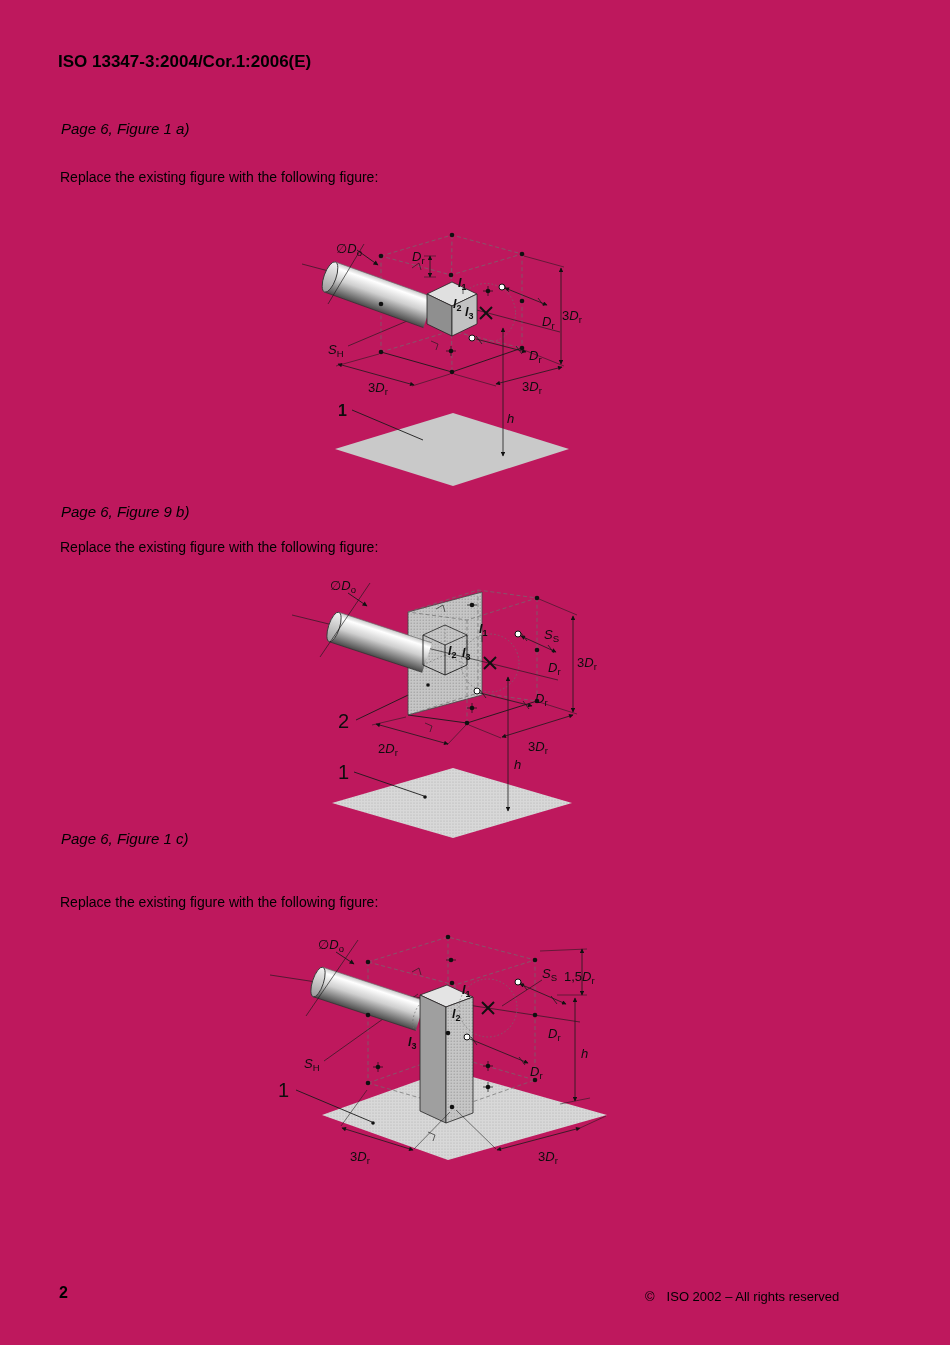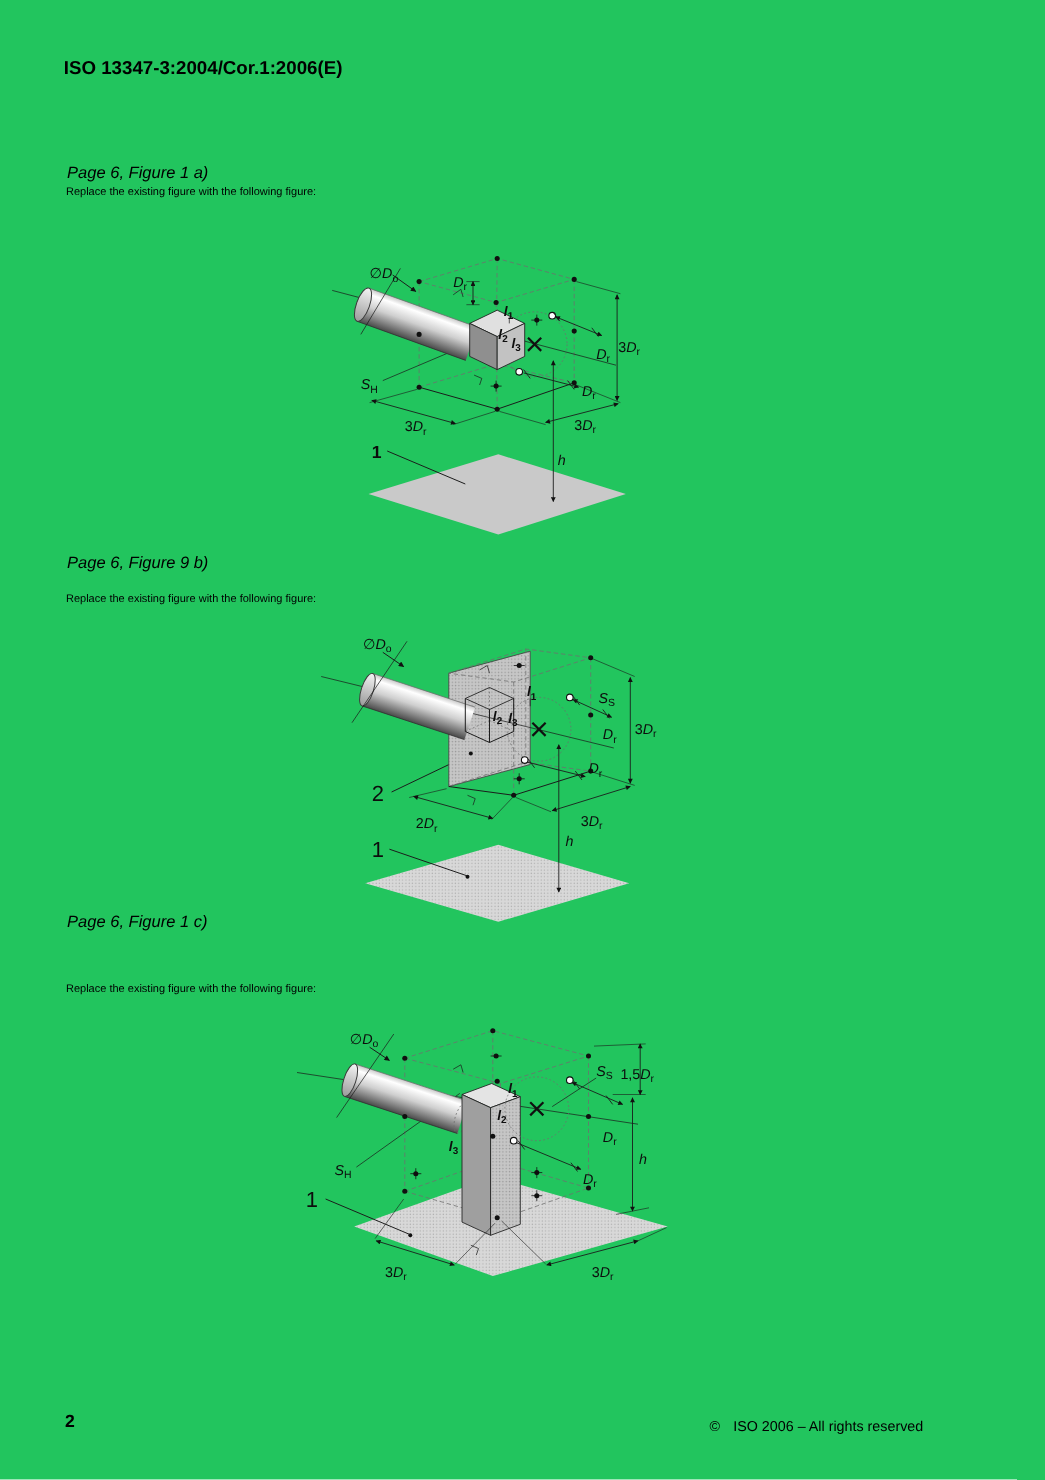--- a/index.html
+++ b/index.html
@@ -1,22 +1,22 @@
 <!DOCTYPE html>
 <html><head>
 <meta charset="utf-8">
 <style>
   html,body{margin:0;padding:0;background:#ffffff;}
-  .page{position:relative;width:950px;height:1345px;background:#22c55e;overflow:hidden;
+  .page{position:relative;width:950px;height:1345px;background:#be185d;overflow:hidden;
         font-family:"Liberation Sans","DejaVu Sans",sans-serif;color:#000;}
   .t{position:absolute;white-space:nowrap;}
   .header-title{left:58px;top:52px;font-size:17px;font-weight:700;}
   .caption{font-size:15px;font-style:italic;}
-  .instruction{font-size:10px;}
-  .cap-a{left:61px;top:149px;} .ins-a{left:60px;top:169px;}
+  .instruction{font-size:14px;}
+  .cap-a{left:61px;top:120px;} .ins-a{left:60px;top:169px;}
   .cap-b{left:61px;top:503px;} .ins-b{left:60px;top:539px;}
   .cap-c{left:61px;top:830px;} .ins-c{left:60px;top:894px;}
   .footer-page{left:59px;top:1284px;font-size:16px;font-weight:700;}
   .footer-copy{left:645px;top:1289px;font-size:13px;}
   .footer-copy .gap{display:inline-block;width:12px;}
   svg.fig{position:absolute;}
 
   
   .ln{stroke:#1a1a1a;stroke-width:0.9;fill:none;}
   .thin{stroke:#1a1a1a;stroke-width:0.65;fill:none;}
@@ -391,16 +391,16 @@
     <text class="lbl" x="278" y="118"><tspan>D</tspan><tspan class="sub" dy="3">r</tspan></text>
     <text class="lbl" x="260" y="156"><tspan>D</tspan><tspan class="sub" dy="3">r</tspan></text>
     <text class="lbl" x="80" y="241"><tspan class="pre">3</tspan><tspan>D</tspan><tspan class="sub" dy="3">r</tspan></text>
     <text class="lbl" x="268" y="241"><tspan class="pre">3</tspan><tspan>D</tspan><tspan class="sub" dy="3">r</tspan></text>
     <text class="lbl" x="311" y="138">h</text>
     <text class="ref-lg" x="8" y="177">1</text>
   </svg>
 
   <div class="t footer-page">2</div>
   <div class="t footer-copy">
-    <span>©</span><span class="gap"></span><span>ISO 2006 – All rights reserved</span>
+    <span>©</span><span class="gap"></span><span>ISO 2002 – All rights reserved</span>
   </div>
 
 </div>
 
 </body></html>

